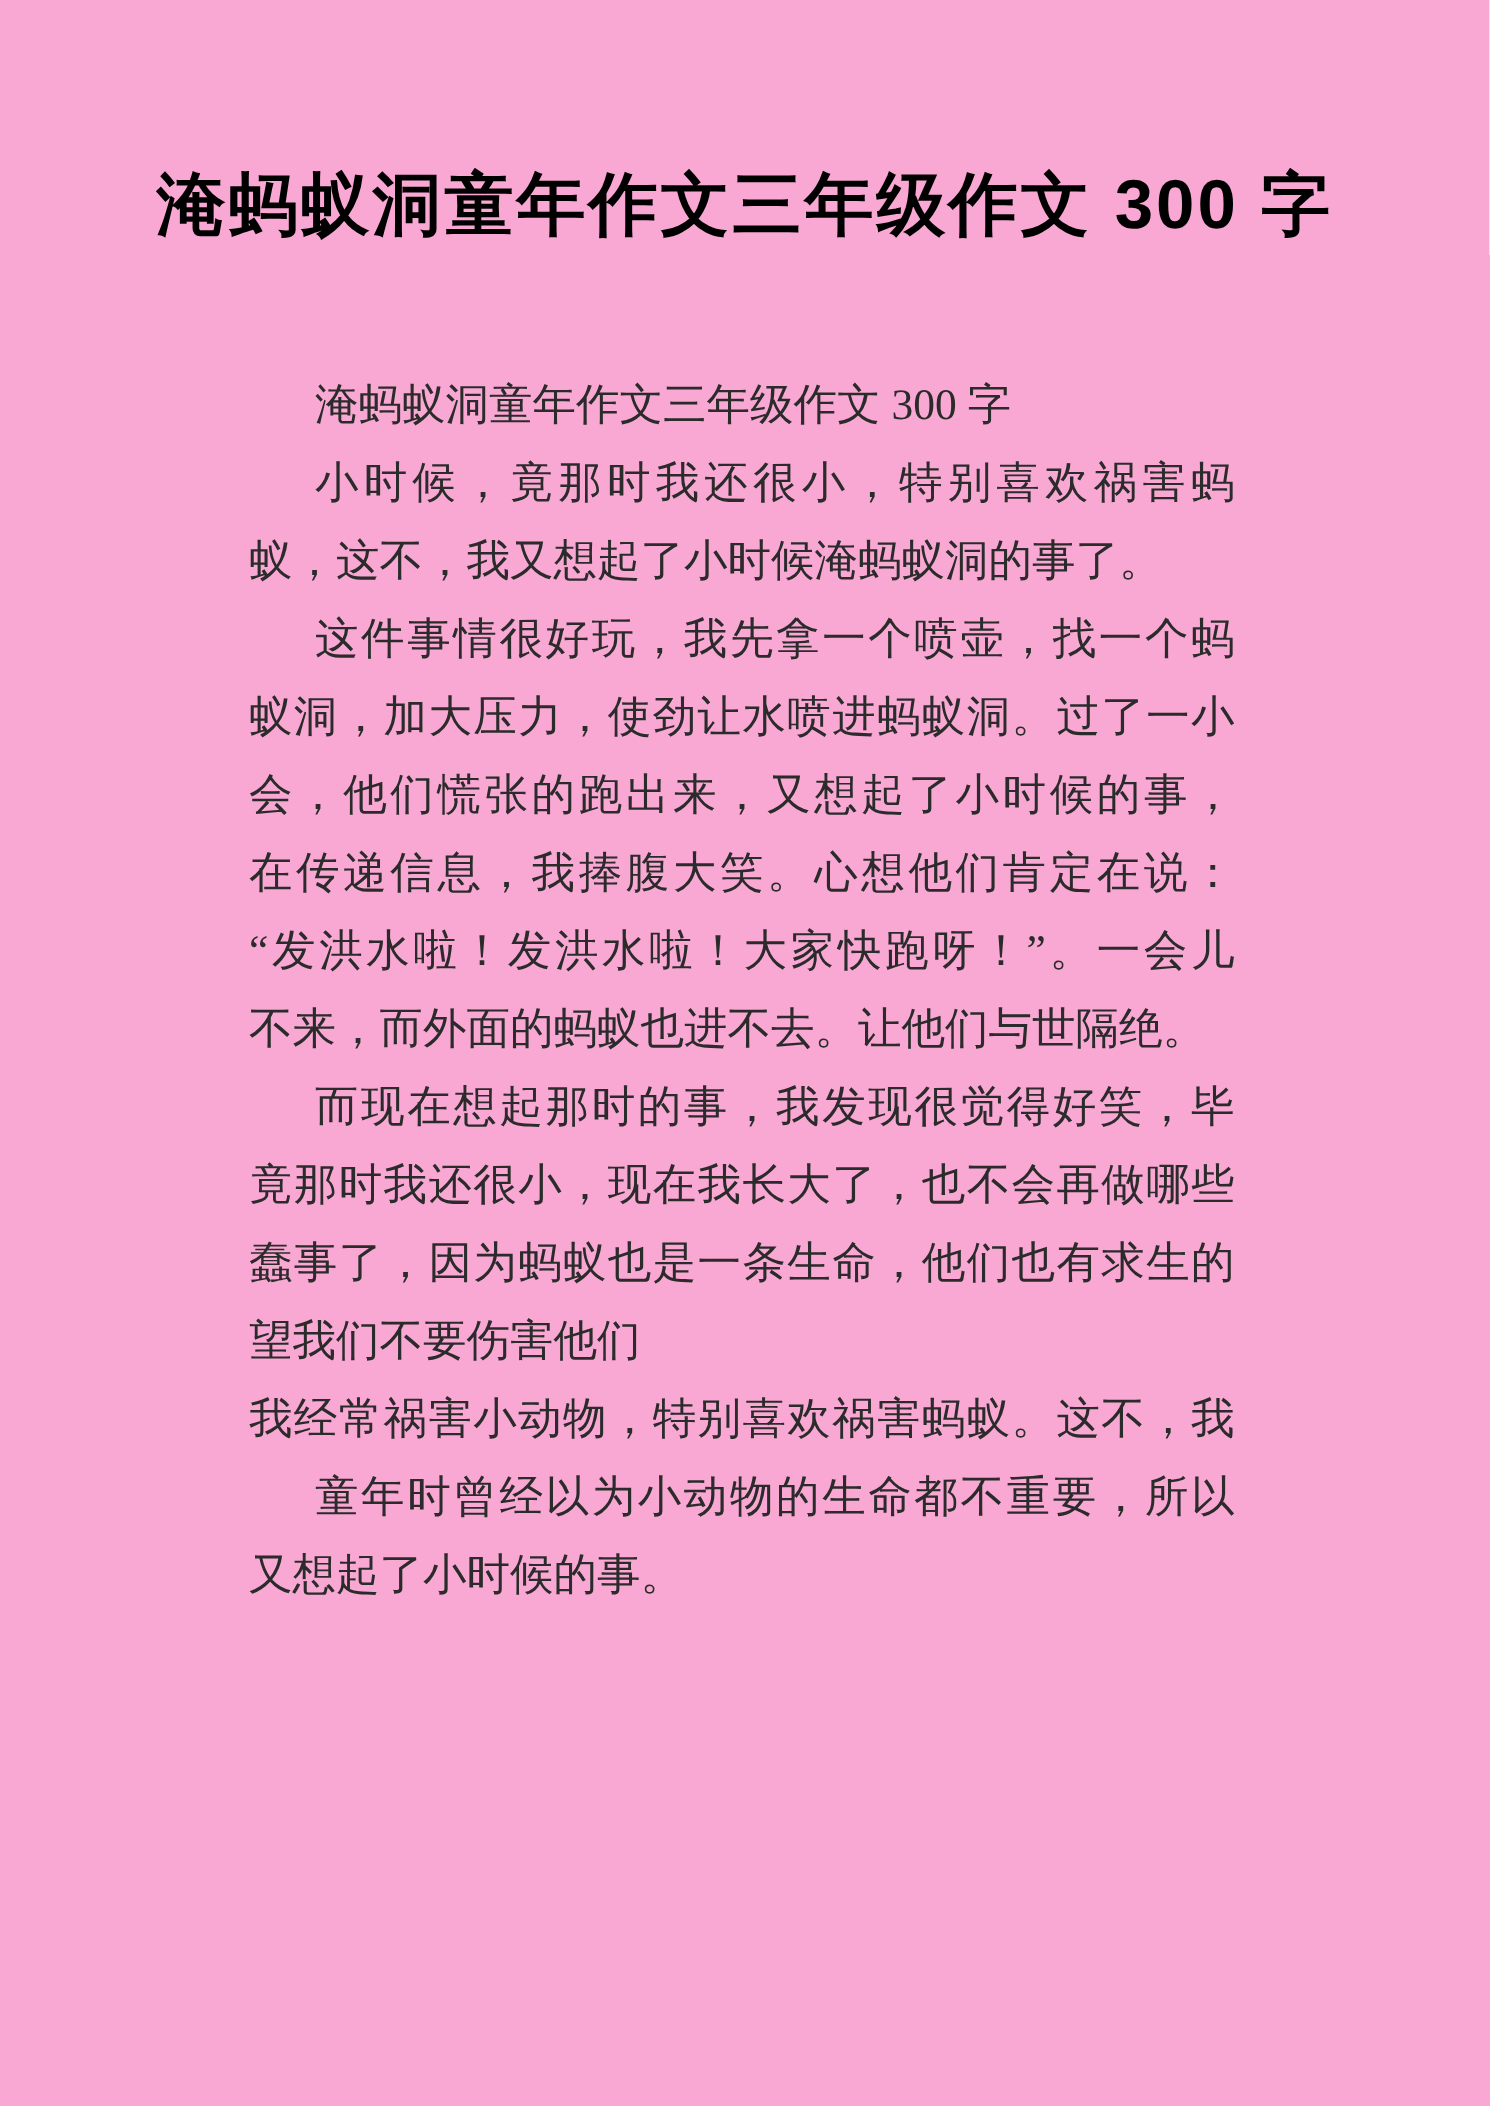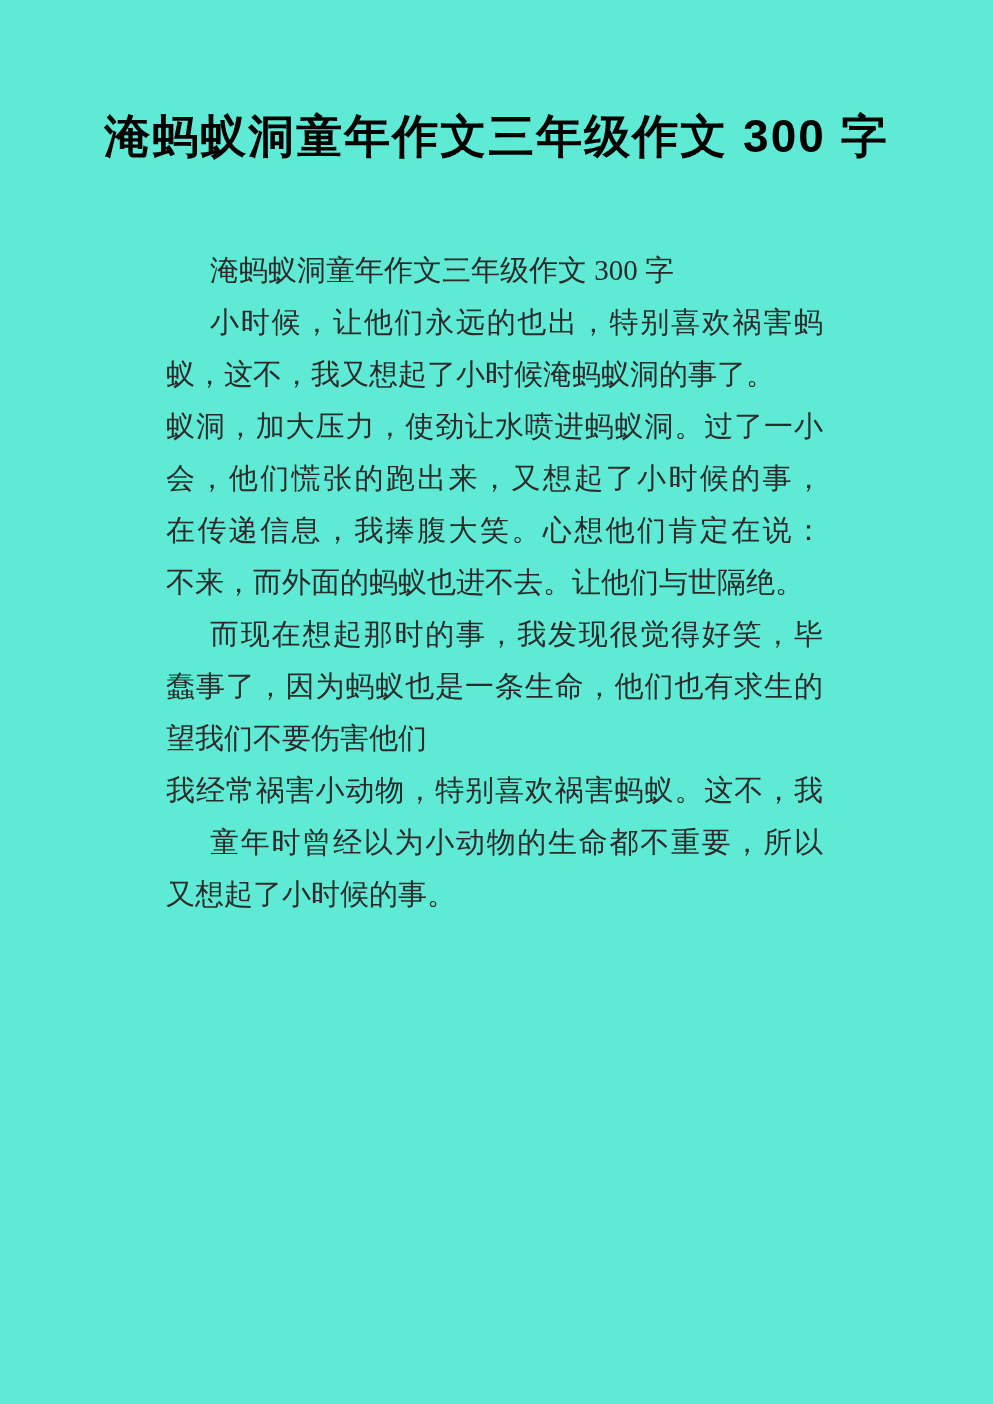--- a/index.html
+++ b/index.html
@@ -4,21 +4,21 @@
 <style>
   html, body {
     margin: 0;
     padding: 0;
     background: #ffffff;
   }
   .page {
     position: relative;
     width: 993px;
     height: 1404px;
-    background: #5eead4;
+    background: #f9a8d4;
     overflow: hidden;
   }
   .doc-title {
     margin: 0;
     padding-top: 108px;
     line-height: 56px;
     text-align: center;
     font-family: "Liberation Sans", "DejaVu Sans", sans-serif;
     font-weight: 700;
     font-size: 46px;
@@ -48,26 +48,29 @@
     text-indent: 44px;
   }
 </style>
 </head>
 <body>
 
 <div class="page">
   <h1 class="doc-title">淹蚂蚁洞童年作文三年级作文 300 字</h1>
   <div class="doc-body">
       <div class="line indent end">淹蚂蚁洞童年作文三年级作文 300 字</div>
-      <div class="line indent">小时候，让他们永远的也出，特别喜欢祸害蚂</div>
+      <div class="line indent">小时候，竟那时我还很小，特别喜欢祸害蚂</div>
       <div class="line end">蚁，这不，我又想起了小时候淹蚂蚁洞的事了。</div>
+      <div class="line indent">这件事情很好玩，我先拿一个喷壶，找一个蚂</div>
       <div class="line">蚁洞，加大压力，使劲让水喷进蚂蚁洞。过了一小</div>
       <div class="line">会，他们慌张的跑出来，又想起了小时候的事，</div>
       <div class="line">在传递信息，我捧腹大笑。心想他们肯定在说：</div>
+      <div class="line">“发洪水啦！发洪水啦！大家快跑呀！”。一会儿</div>
       <div class="line end">不来，而外面的蚂蚁也进不去。让他们与世隔绝。</div>
       <div class="line indent">而现在想起那时的事，我发现很觉得好笑，毕</div>
+      <div class="line">竟那时我还很小，现在我长大了，也不会再做哪些</div>
       <div class="line">蠢事了，因为蚂蚁也是一条生命，他们也有求生的</div>
       <div class="line end">望我们不要伤害他们</div>
       <div class="line">我经常祸害小动物，特别喜欢祸害蚂蚁。这不，我</div>
       <div class="line indent">童年时曾经以为小动物的生命都不重要，所以</div>
       <div class="line end">又想起了小时候的事。</div>
     </div>
 </div>
 
 </body></html>

